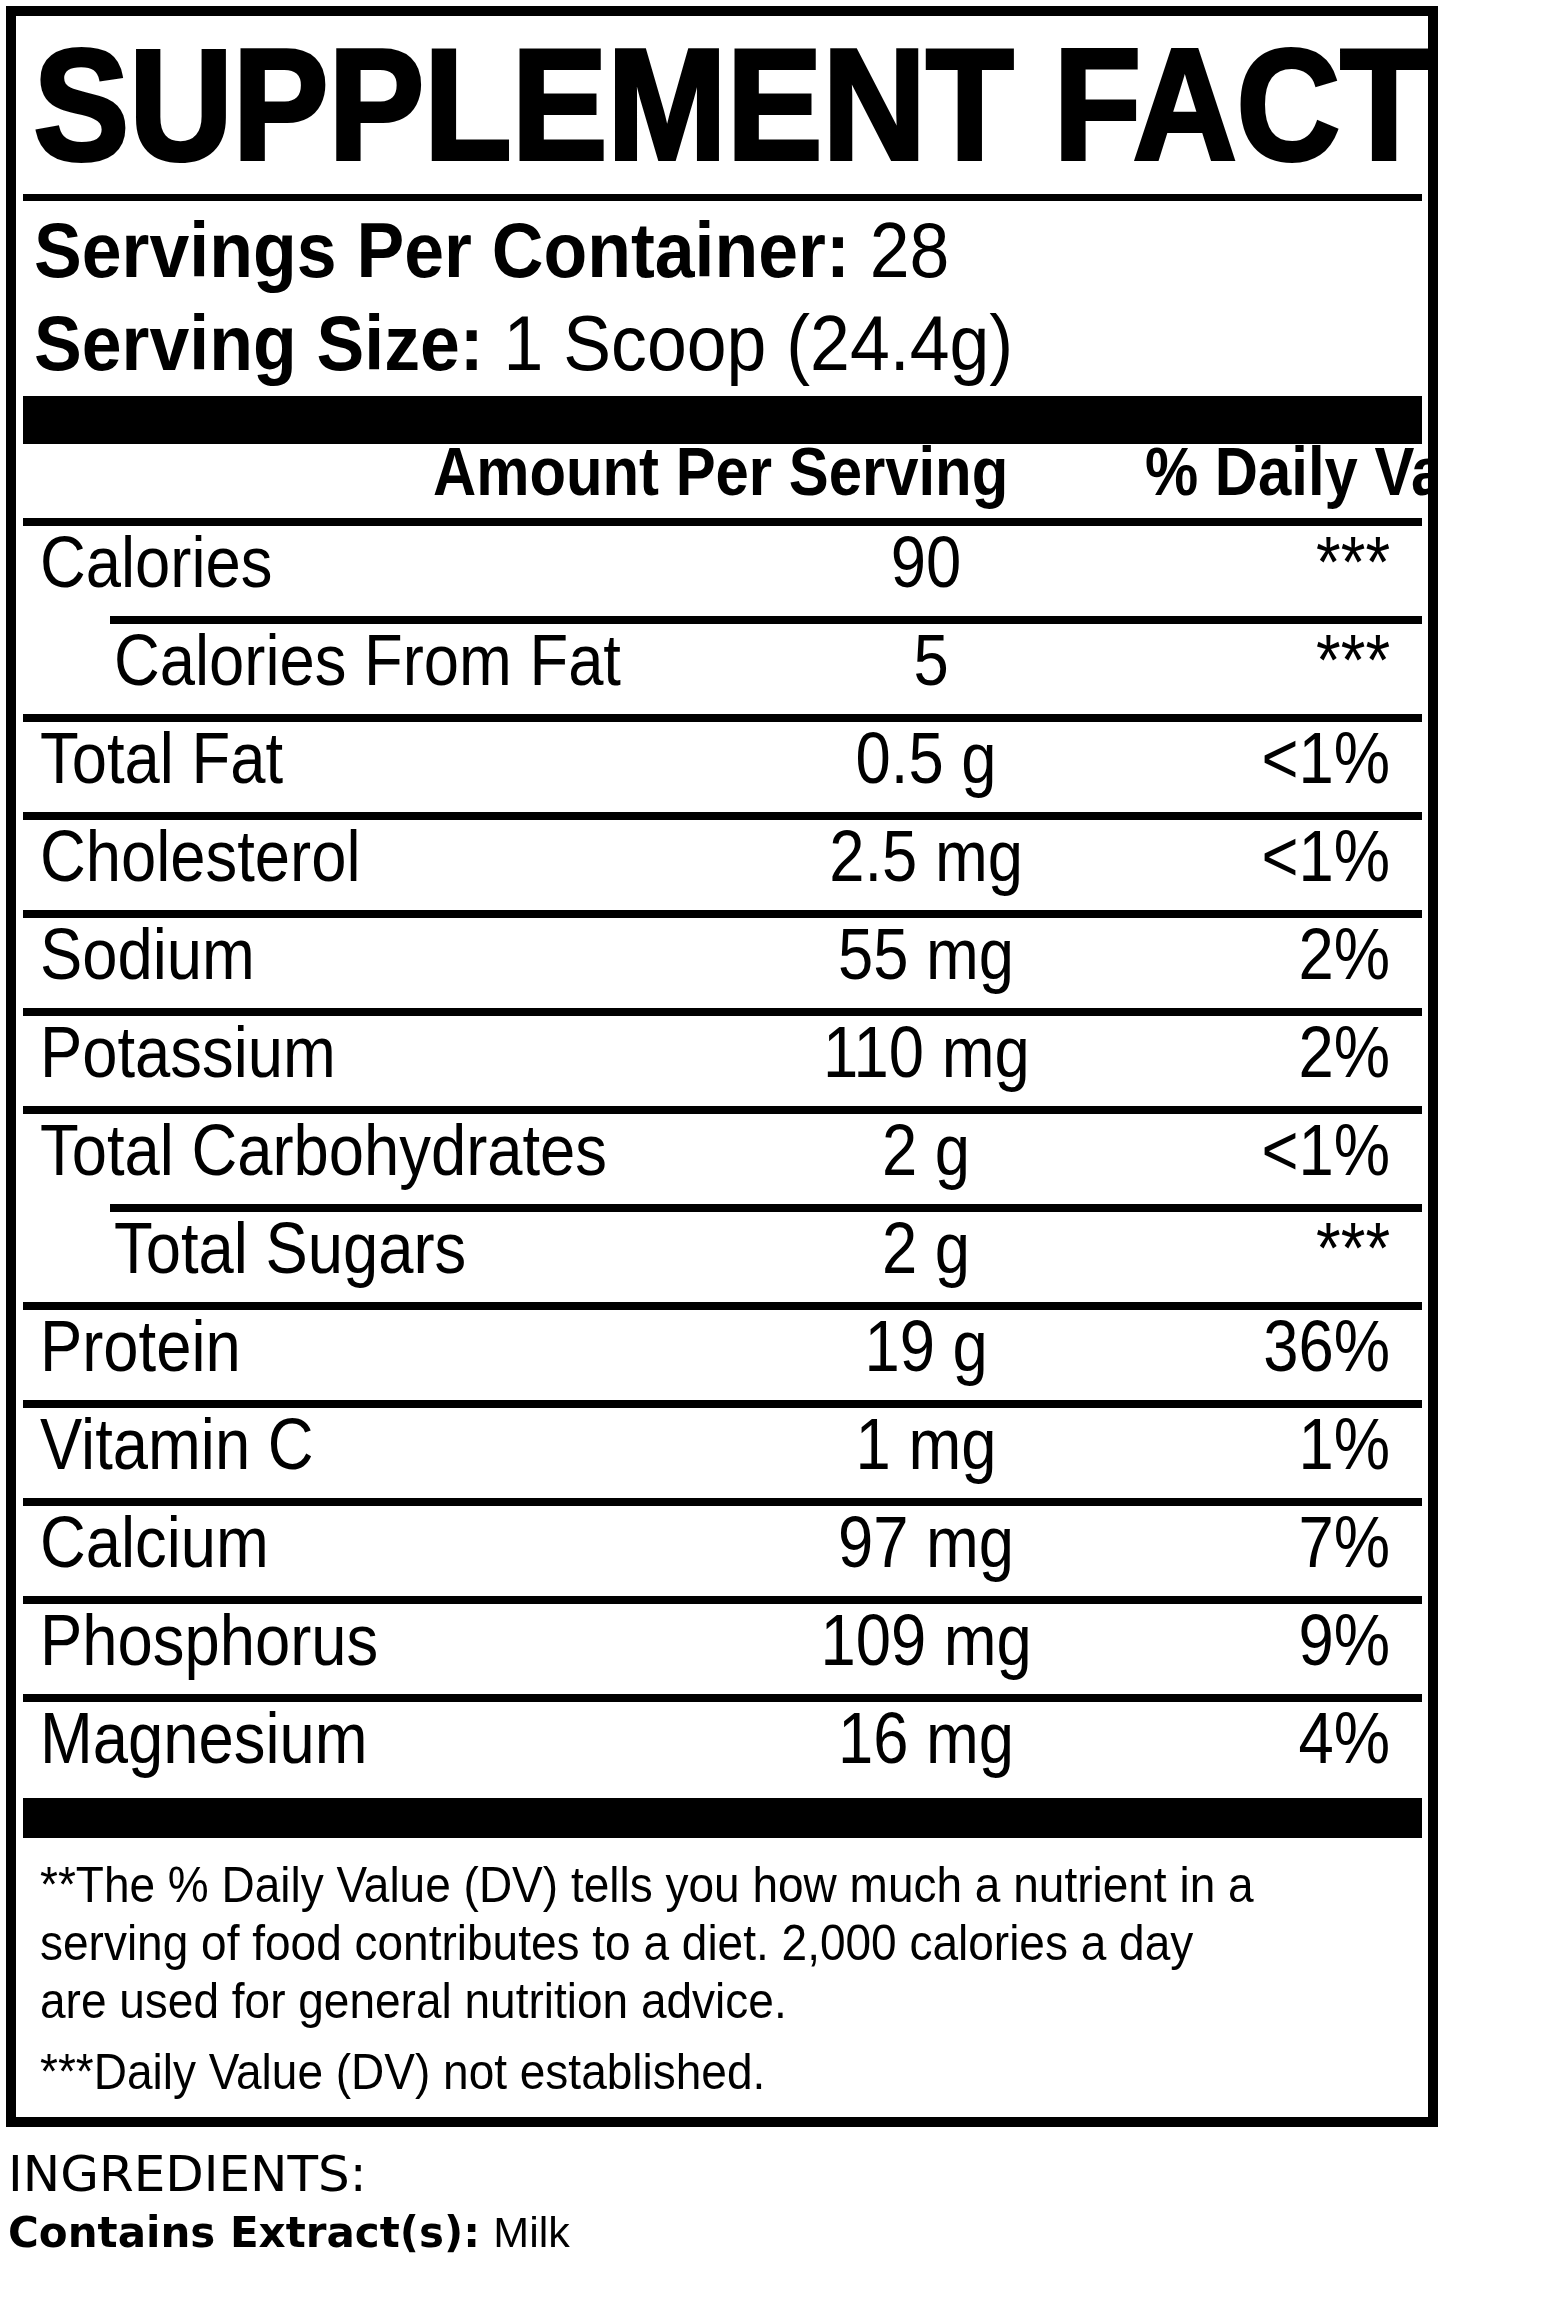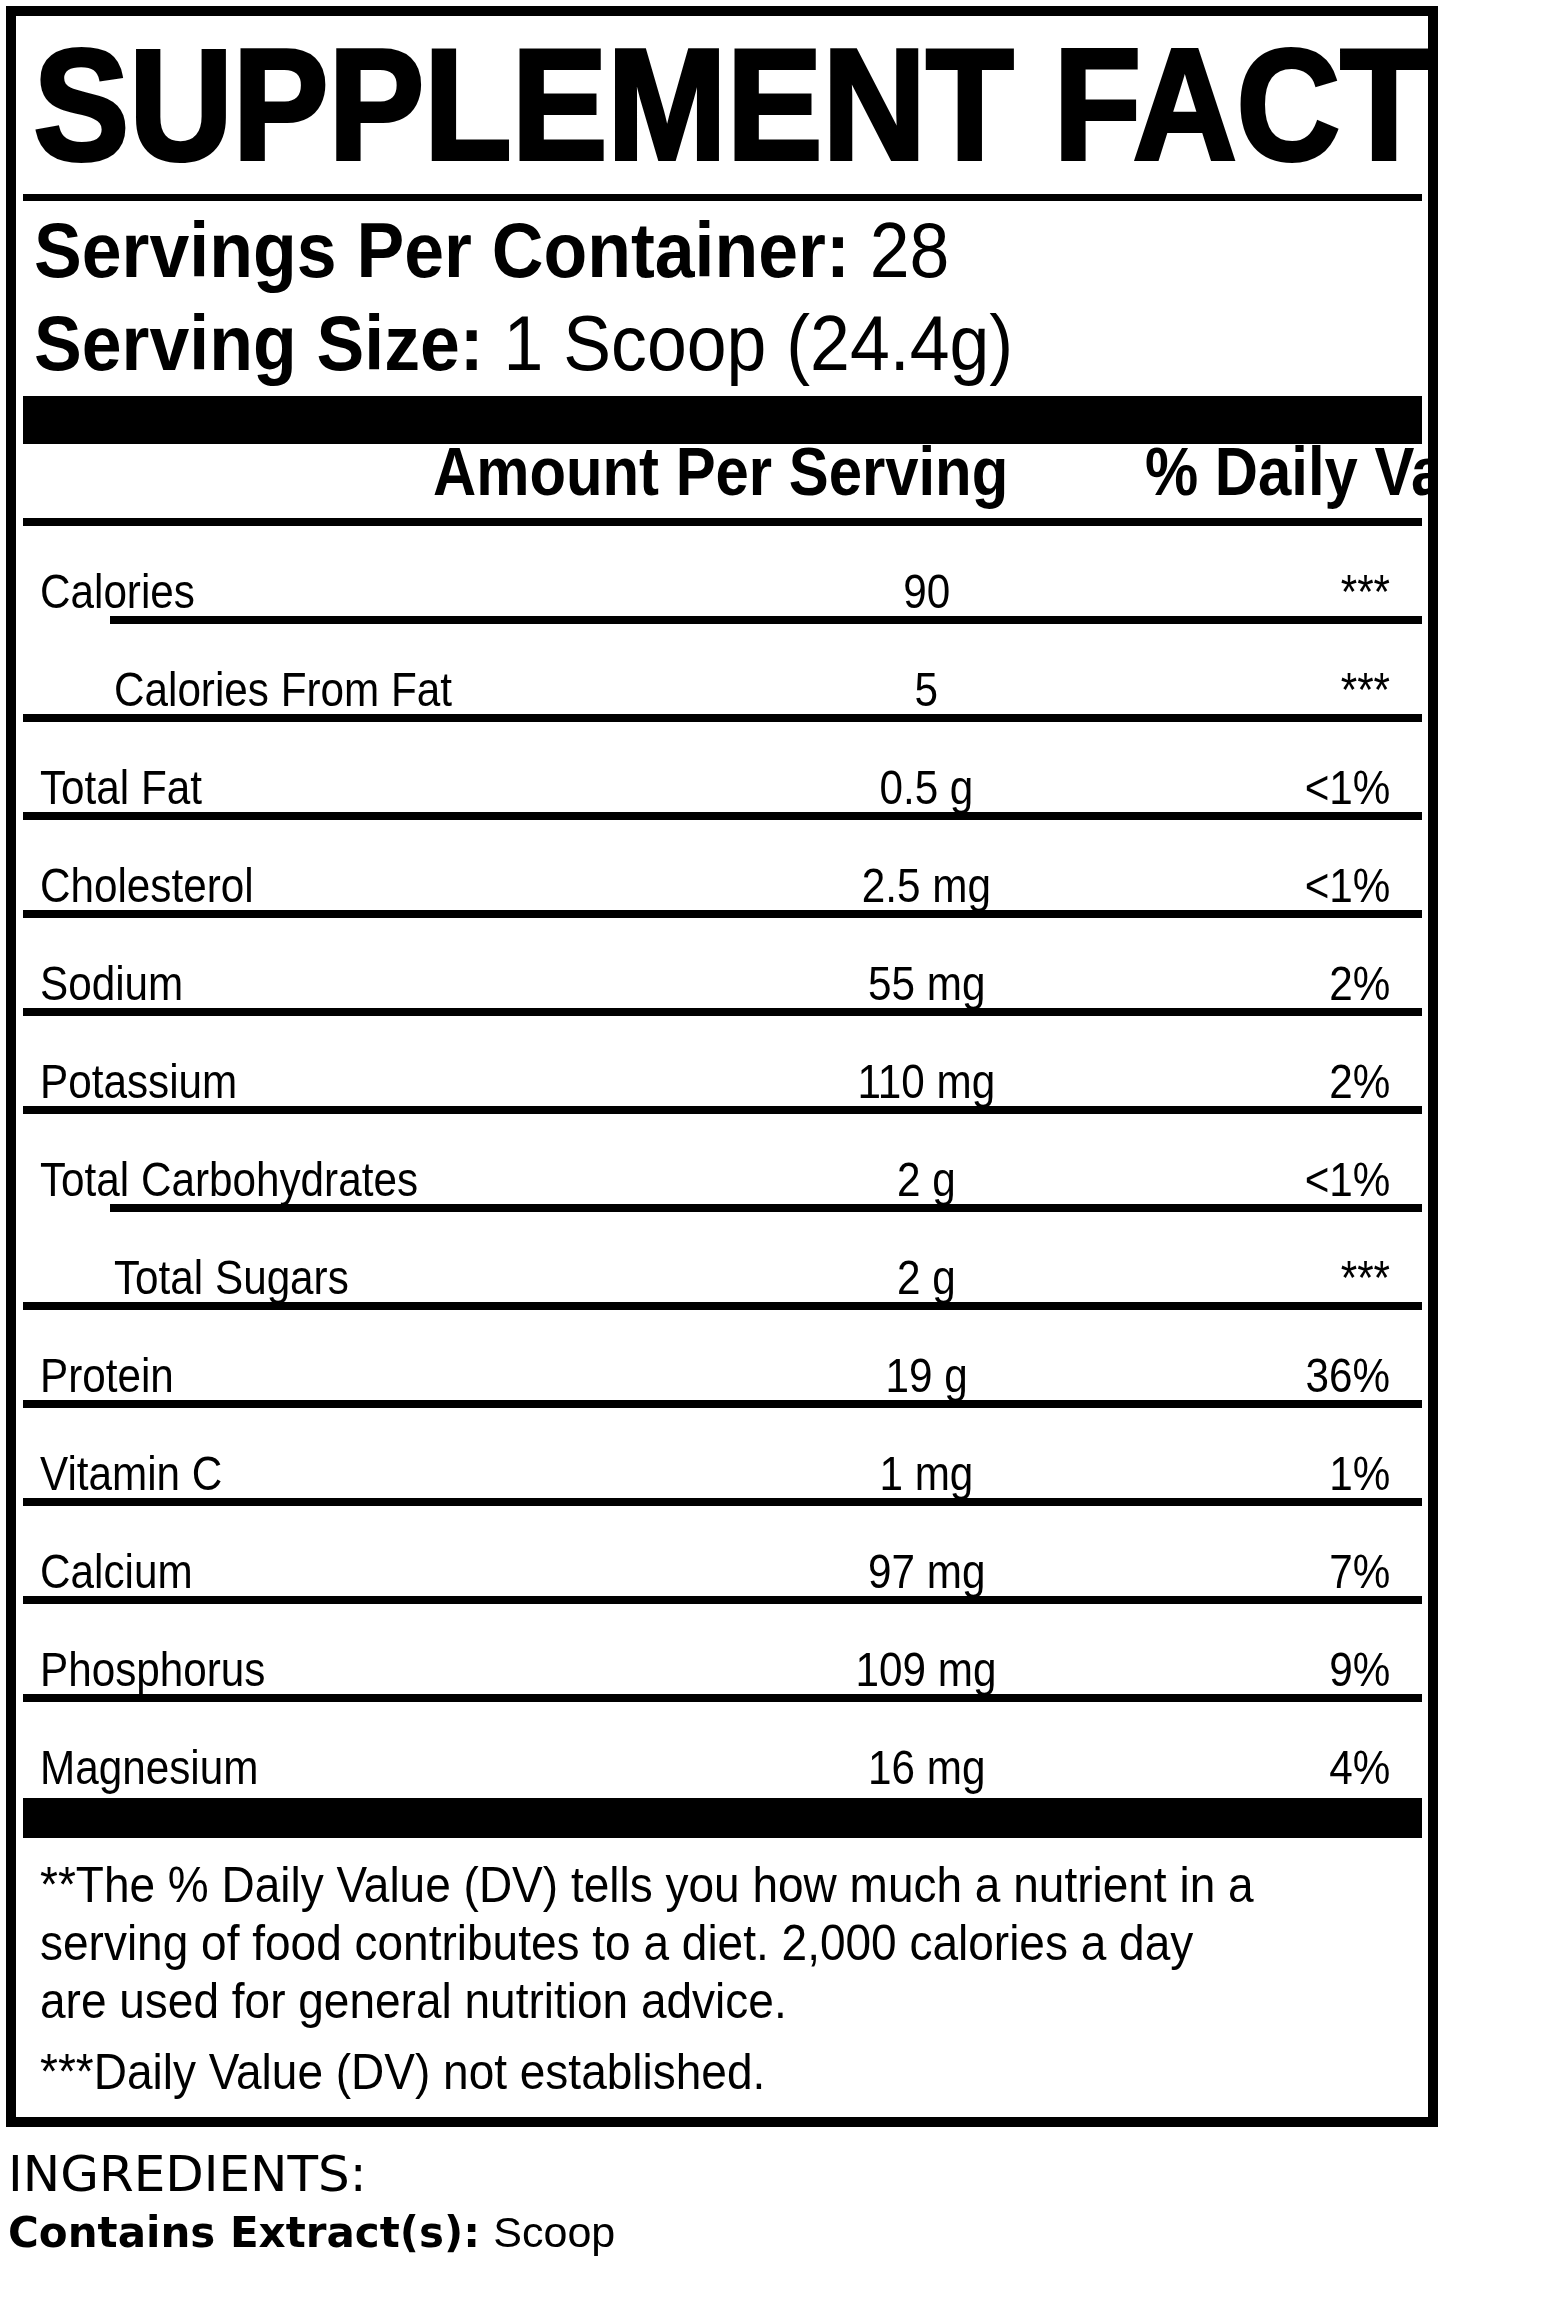--- a/index.html
+++ b/index.html
@@ -60,23 +60,23 @@
     padding-left: 410px;
     padding-right: 32px;
     font-weight: bold;
     font-size: 68px;
     line-height: 1;
   }
 
   
   .nrow {
     display: flex;
-    align-items: flex-end;
+    align-items: flex-start;
     height: 90px;
-    font-size: 48px;
+    font-size: 72px;
     line-height: 1;
   }
   .col-label  { flex: 0 0 662px; box-sizing: border-box; padding-left: 17.7px; }
   .col-label.indented { padding-left: 91px; }
   .col-amount { flex: 0 0 483px; text-align: center; }
   .col-dv     { flex: 1 1 auto; text-align: right; padding-right: 32px; }
 
   .divider { height: 8px; background: #000; }
   .divider.indent { margin-left: 87px; }
 
@@ -341,16 +341,16 @@
 
   <div class="footnote second">
     <span class="wrapblock">***Daily Value (DV) not established.</span>
   </div>
 
 </div>
 
 <div class="ingredients">
   <div class="ing-head">INGREDIENTS:</div>
   <div class="ing-allergen">
-    <span class="lbl">Contains Extract(s):</span> <span class="val">Scoop</span>
+    <span class="lbl">Contains Extract(s):</span> <span class="val">Milk</span>
   </div>
 </div>
 
 
 </body></html>

